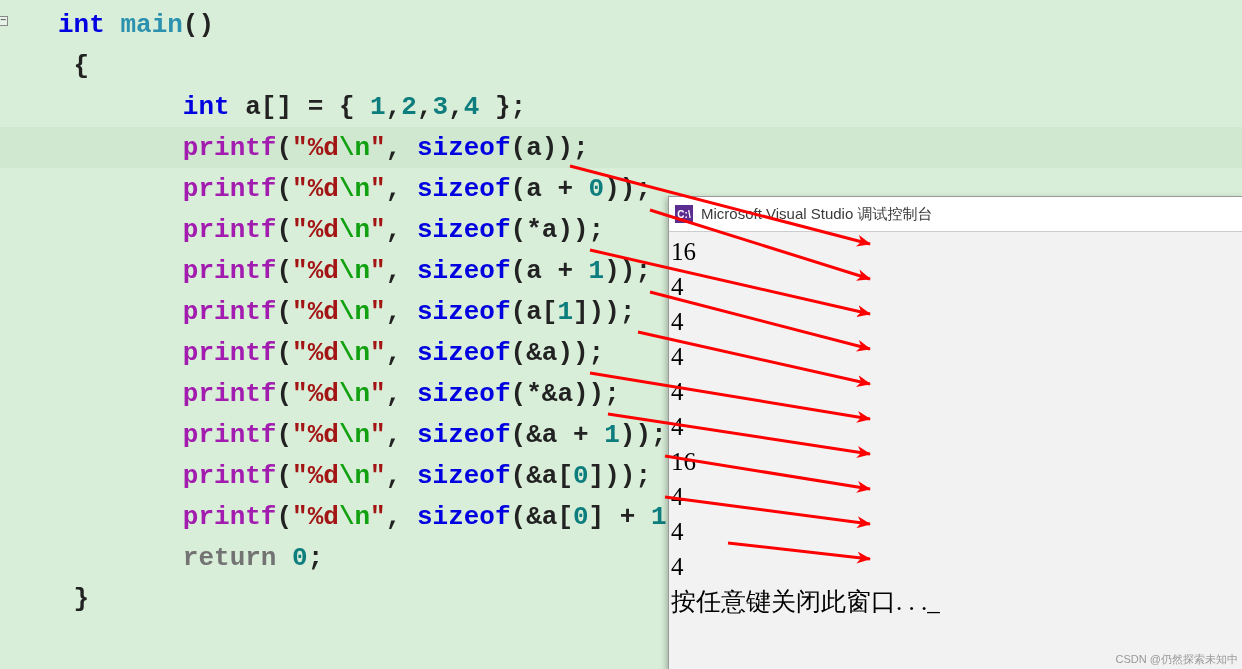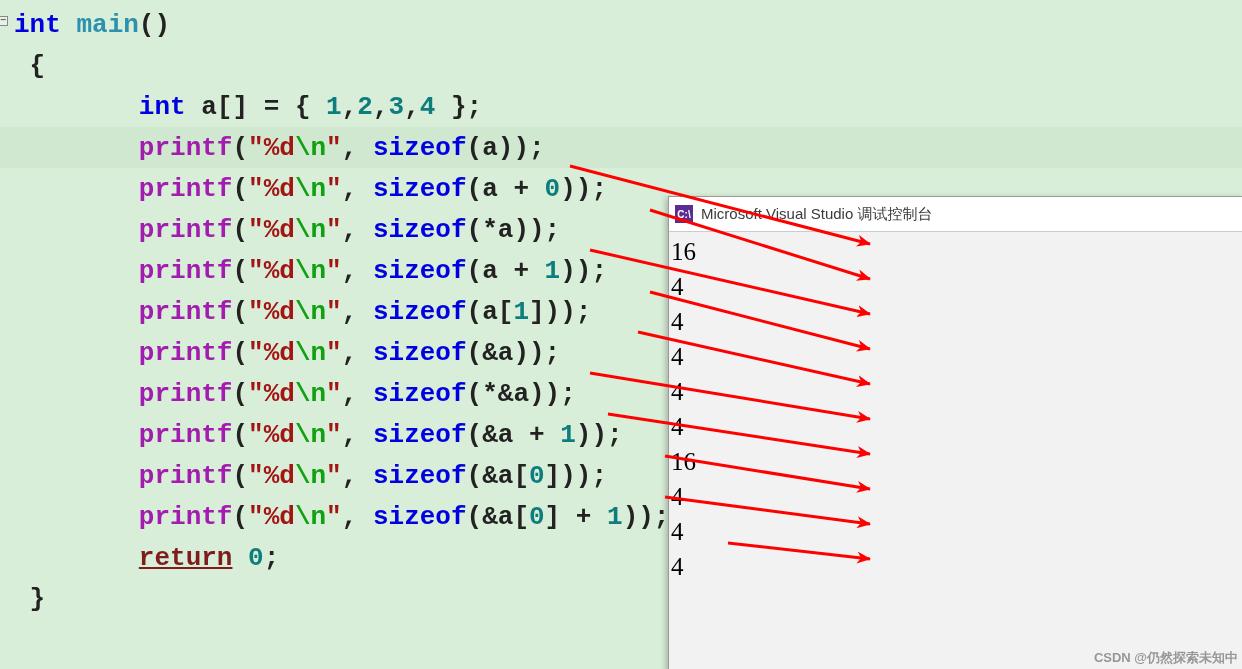--- a/index.html
+++ b/index.html
@@ -35,30 +35,30 @@
     top: 12px;
     width: 10px;
     height: 10px;
     border: 1px solid #888;
     font-size: 10px;
     line-height: 8px;
     text-align: center;
     color: #666;
     background: #e8f3e8;
   }
-  .code-text { padding-left: 6px; }
+  .code-text { padding-left: 6px; margin-left: 44px; }
   .highlight { background: #cfe8cf; }
   .kw-blue { color: #0000e0; }
   .kw-teal { color: #2b91af; }
   .fn-brown { color: #a21caf; }
   .str-red { color: #a31515; }
   .esc-green { color: #10a010; }
   .num-teal { color: #0e7d7d; }
   .punct { color: #222; }
-  .ret-purple { color: #7f1d1d; text-decoration: underline; }
+  .ret-purple { color: #737373; }
 
   .console-window {
     position: absolute;
     left: 668px;
     top: 196px;
     width: 575px;
     height: 475px;
     background: #f2f2f2;
     border: 1px solid #9a9a9a;
     box-shadow: -2px 2px 6px rgba(0,0,0,0.25);
@@ -104,23 +104,23 @@
     width: 1242px;
     height: 669px;
     pointer-events: none;
   }
 
   .watermark {
     position: absolute;
     right: 4px;
     bottom: 2px;
     font-family: "Microsoft YaHei", sans-serif;
-    font-size: 13px;
+    font-size: 11px;
     color: rgba(90,90,90,0.6);
-    font-weight: bold;
+    font-weight: normal;
   }
 </style>
 </head>
 <body>
 
 <div class="code-area">
 
   <div class="line">
     <div class="gutter"><div class="collapse-marker">−</div></div>
     <span class="code-text"><span class="kw-blue">int</span><span class="punct"> </span><span class="kw-teal">main</span><span class="punct">(</span><span class="punct">)</span></span>
@@ -208,20 +208,21 @@
     <div class="console-line">4</div>
     <div class="console-line">4</div>
     <div class="console-line">4</div>
     <div class="console-line">4</div>
     <div class="console-line">4</div>
     <div class="console-line">16</div>
     <div class="console-line">4</div>
     <div class="console-line">4</div>
     <div class="console-line">4</div>
     <div class="console-line"></div>
+    <div class="console-line">按任意键关闭此窗口. . ._</div>
   </div>
 </div>
 
 <svg class="arrows-layer">
   <defs>
     <marker id="ah" markerWidth="14" markerHeight="12" refX="13" refY="6" orient="auto" markerUnits="userSpaceOnUse">
       <path d="M0,0 L14,6 L0,12 L4,6 Z" fill="#ff0000"></path>
     </marker>
   </defs>
   <line x1="570" y1="166" x2="870" y2="244" stroke="#ff0000" stroke-width="3" marker-end="url(#ah)"></line>

